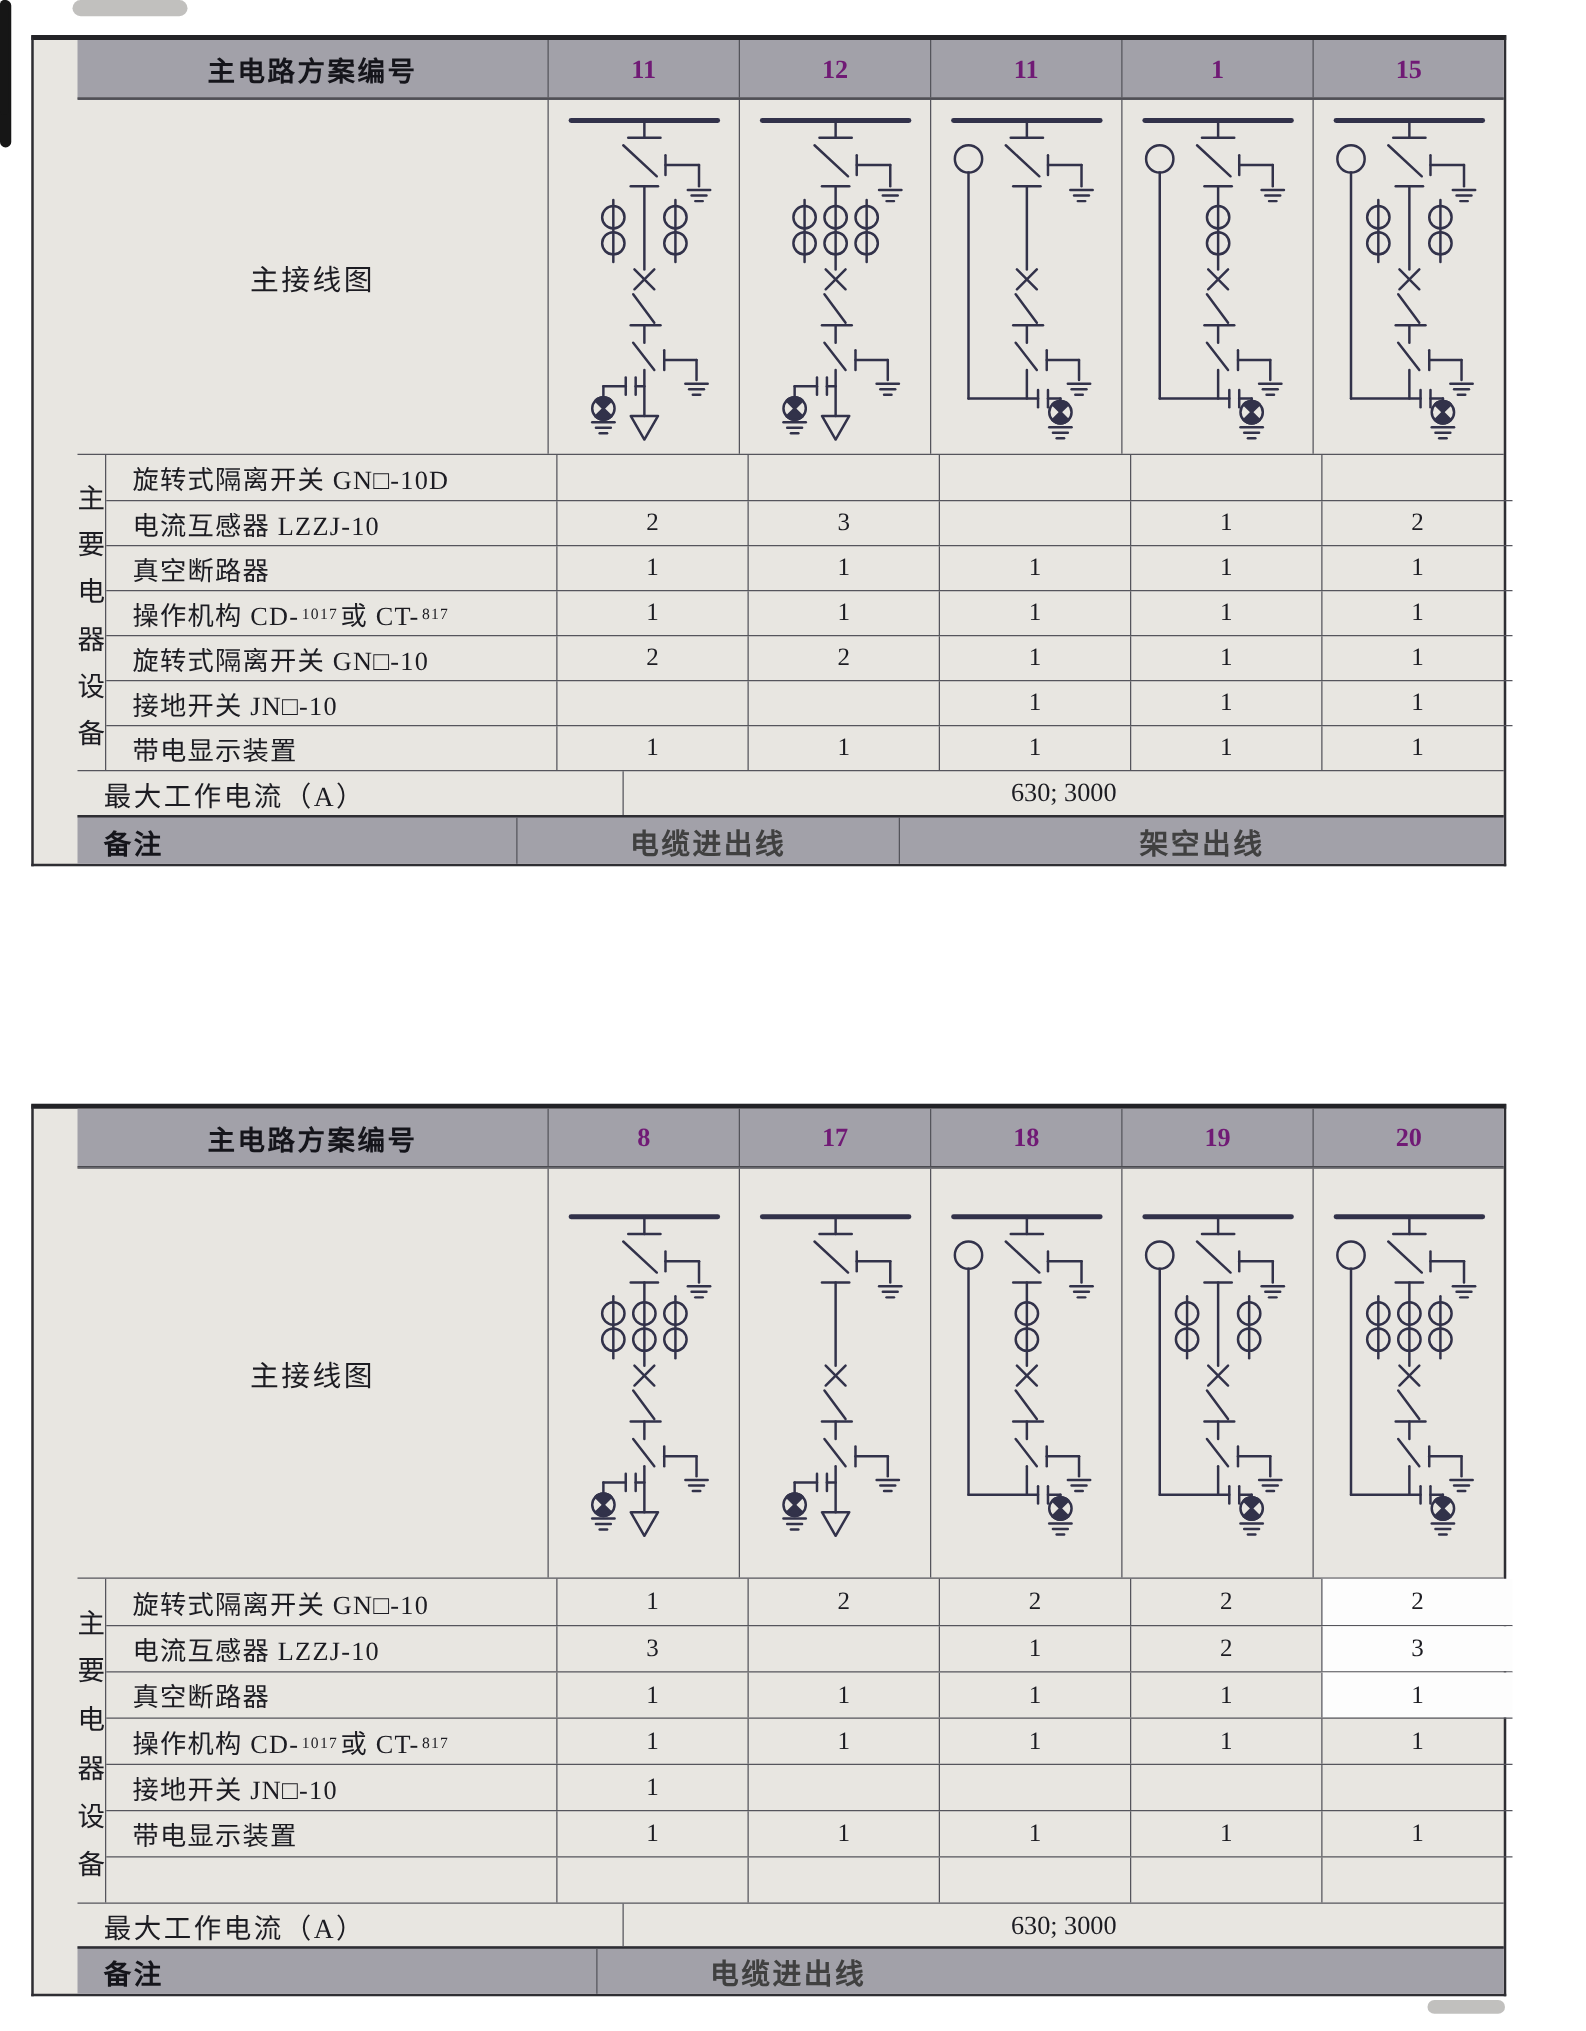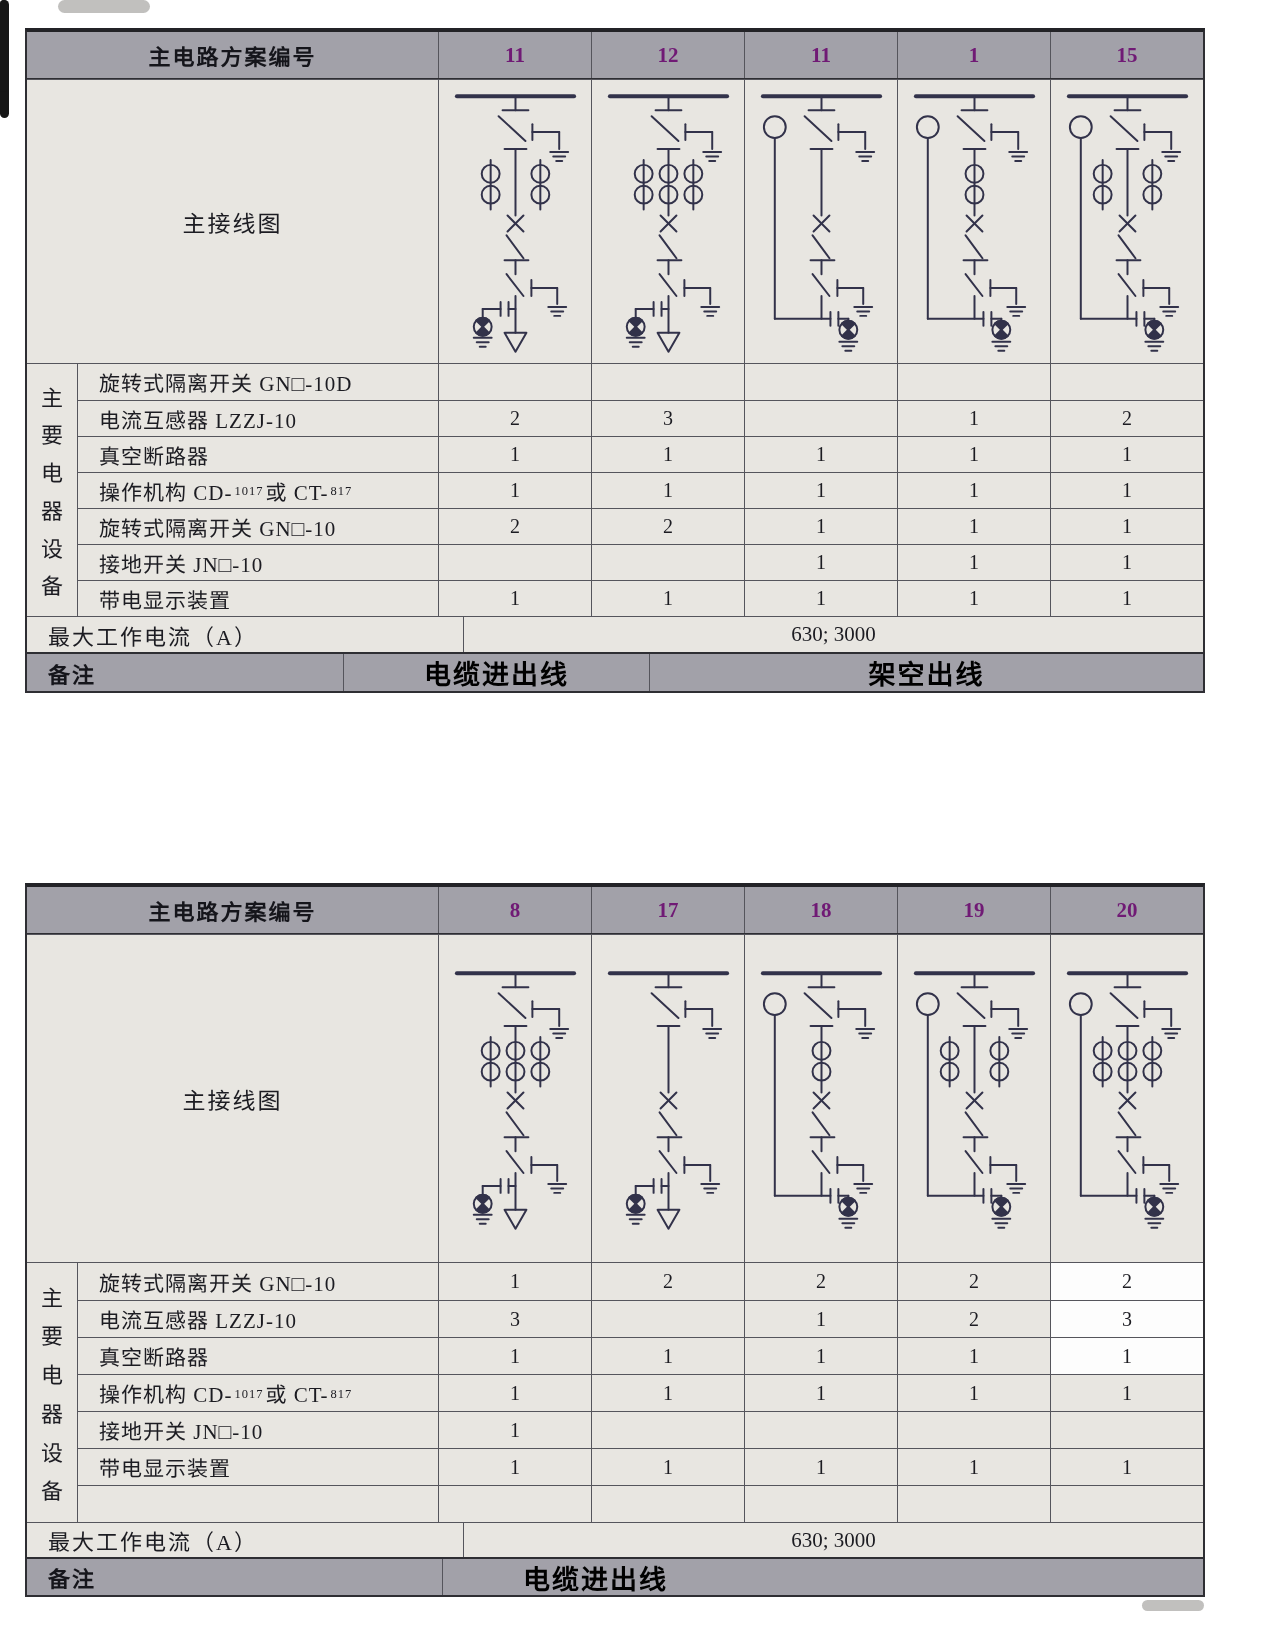--- a/index.html
+++ b/index.html
@@ -17,20 +17,21 @@
   body{
     font-family:"Liberation Serif","DejaVu Serif",serif;
     color:var(--text);
     width:1269px;height:1625px;position:relative;overflow:hidden;
   }
   .sheet-table{
     position:absolute;left:25px;width:1180px;
     background:var(--table-bg);
     border:2px solid var(--dark);
     border-top:4px solid #232327;
+    padding-left:35px;
   }
   .t0{top:28px}
   .t1{top:883px}
   .row{display:flex;width:100%}
   .row + .row{border-top:1px solid var(--line)}
   .row.remark{border-top:2px solid var(--dark)}
   .row.head{background:var(--band-bg);border-bottom:1px solid var(--dark)}
   .row.remark{background:var(--band-bg)}
   .t0 .head{height:47px}
   .t1 .head{height:47px}
@@ -82,21 +83,21 @@
   }
   .current-label{padding-left:21px;width:415px;font-size:22px;letter-spacing:2px;display:flex;align-items:center}
   .current-value{
     flex:1;border-left:1px solid var(--line);
     display:flex;align-items:center;justify-content:center;font-size:21px;margin-left:21px;
   }
   .remark-label{padding-left:21px;width:415px;font-size:22px;letter-spacing:2px;display:flex;align-items:center;font-weight:bold;color:#15151b}
   .rcell{
     border-left:1px solid var(--line);
     display:flex;align-items:center;justify-content:center;
-    font-size:27px;letter-spacing:2px;font-weight:bold;color:#000000;
+    font-size:23px;letter-spacing:2px;font-weight:bold;color:#404040;
   }
   .artifact{position:absolute;background:#161616}
   .artifact.gray{background:#b6b5b3;opacity:.85}
 </style>
 </head>
 <body>
 
 <div class="sheet-table t0">
   <div class="row head">
     <div class="label-cell head-label">主电路方案编号</div>
@@ -423,21 +424,21 @@
       </div>
   </div>
   <div class="row current">
     <div class="current-label">最大工作电流（A）</div>
     <div class="current-value">630; 3000</div>
   </div>
   <div class="row remark">
     <div class="remark-label">备注</div>
     <div class="value-cols remark-cols">
         <div class="rcell" style="width: 306px;">电缆进出线</div>
-        <div class="rcell" style="width: 554px;">架空出线</div>
+        <div class="rcell" style="width: 484px;">架空出线</div>
       </div>
   </div>
 </div>
 
 <div class="sheet-table t1">
   <div class="row head">
     <div class="label-cell head-label">主电路方案编号</div>
     <div class="value-cols head-cols">
         <div class="vcell">8</div>
         <div class="vcell">17</div>

